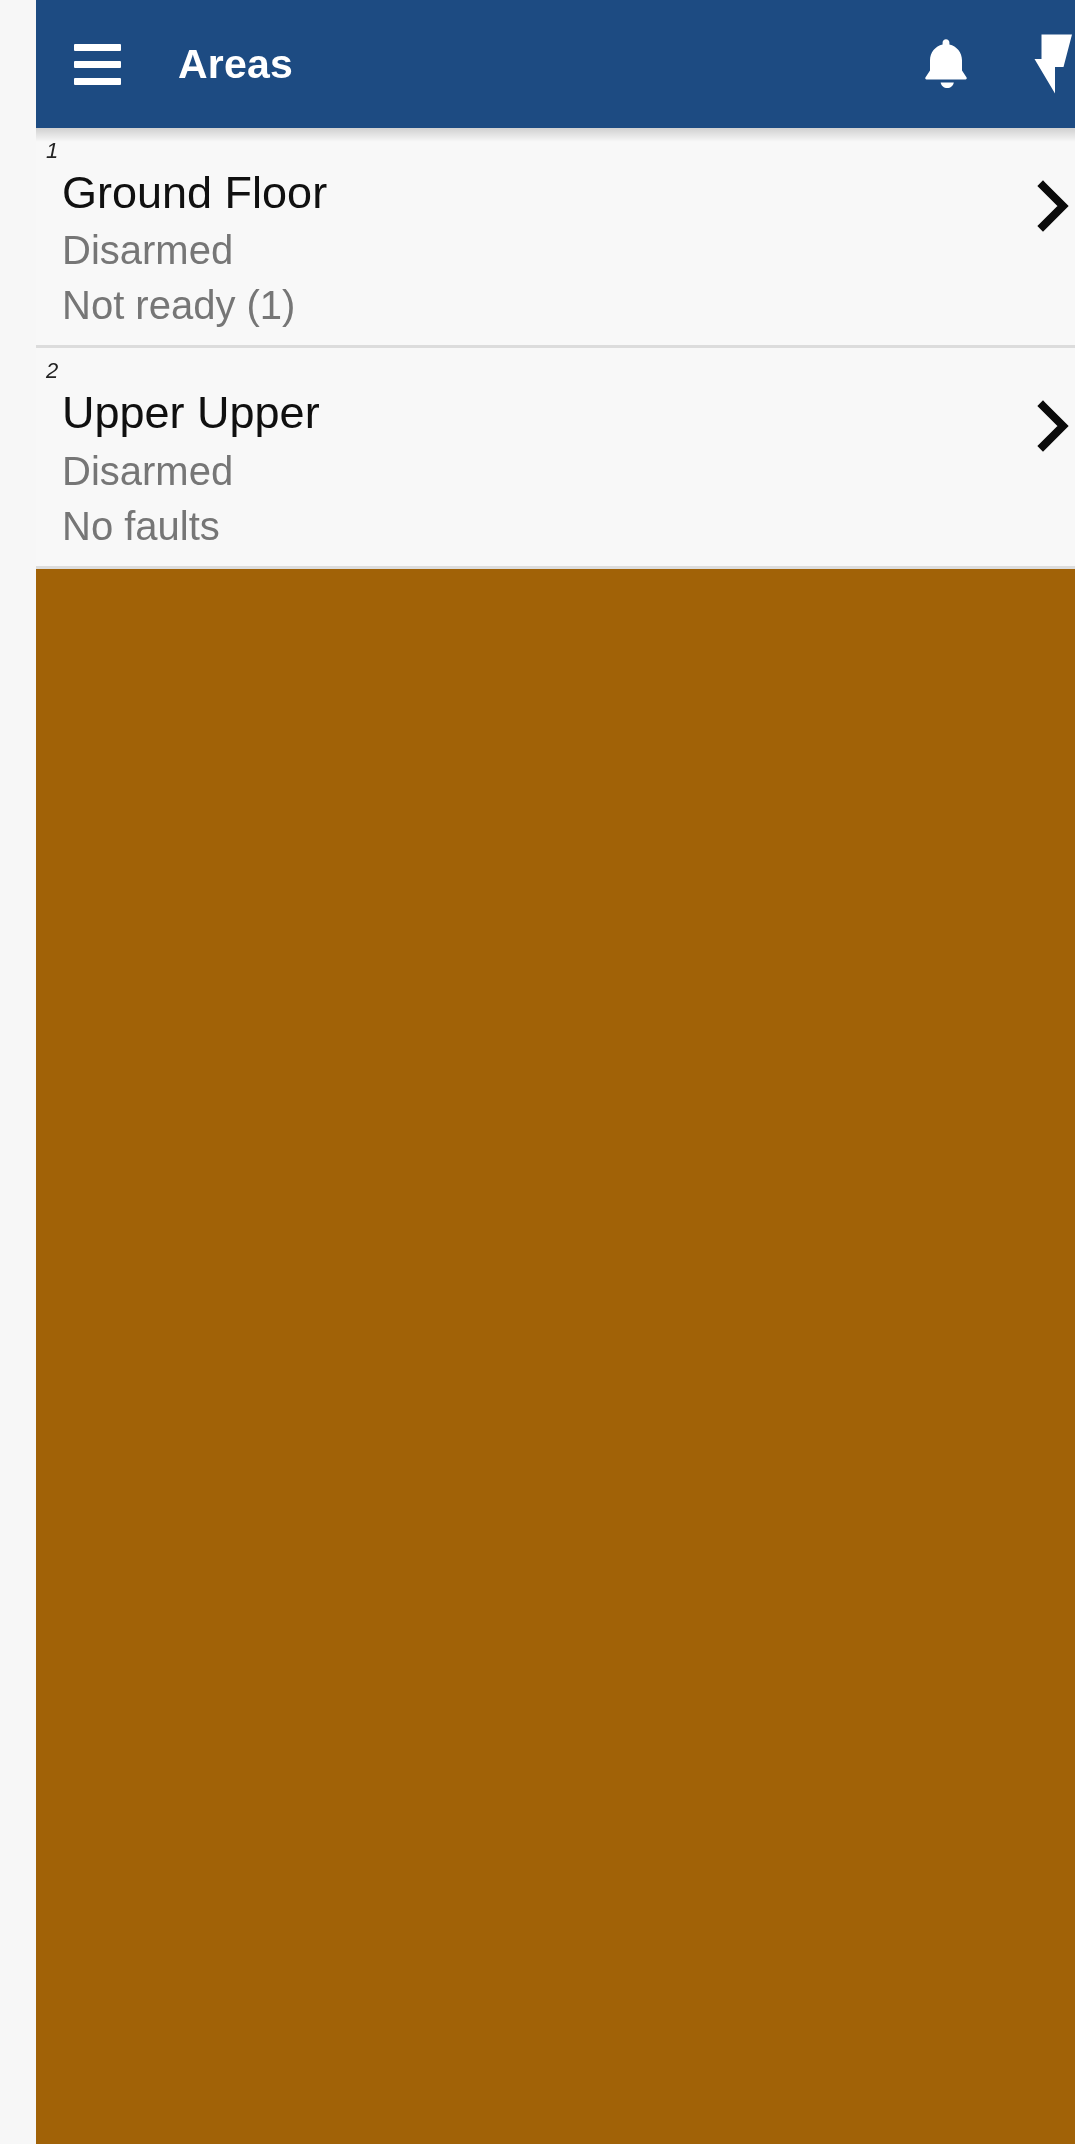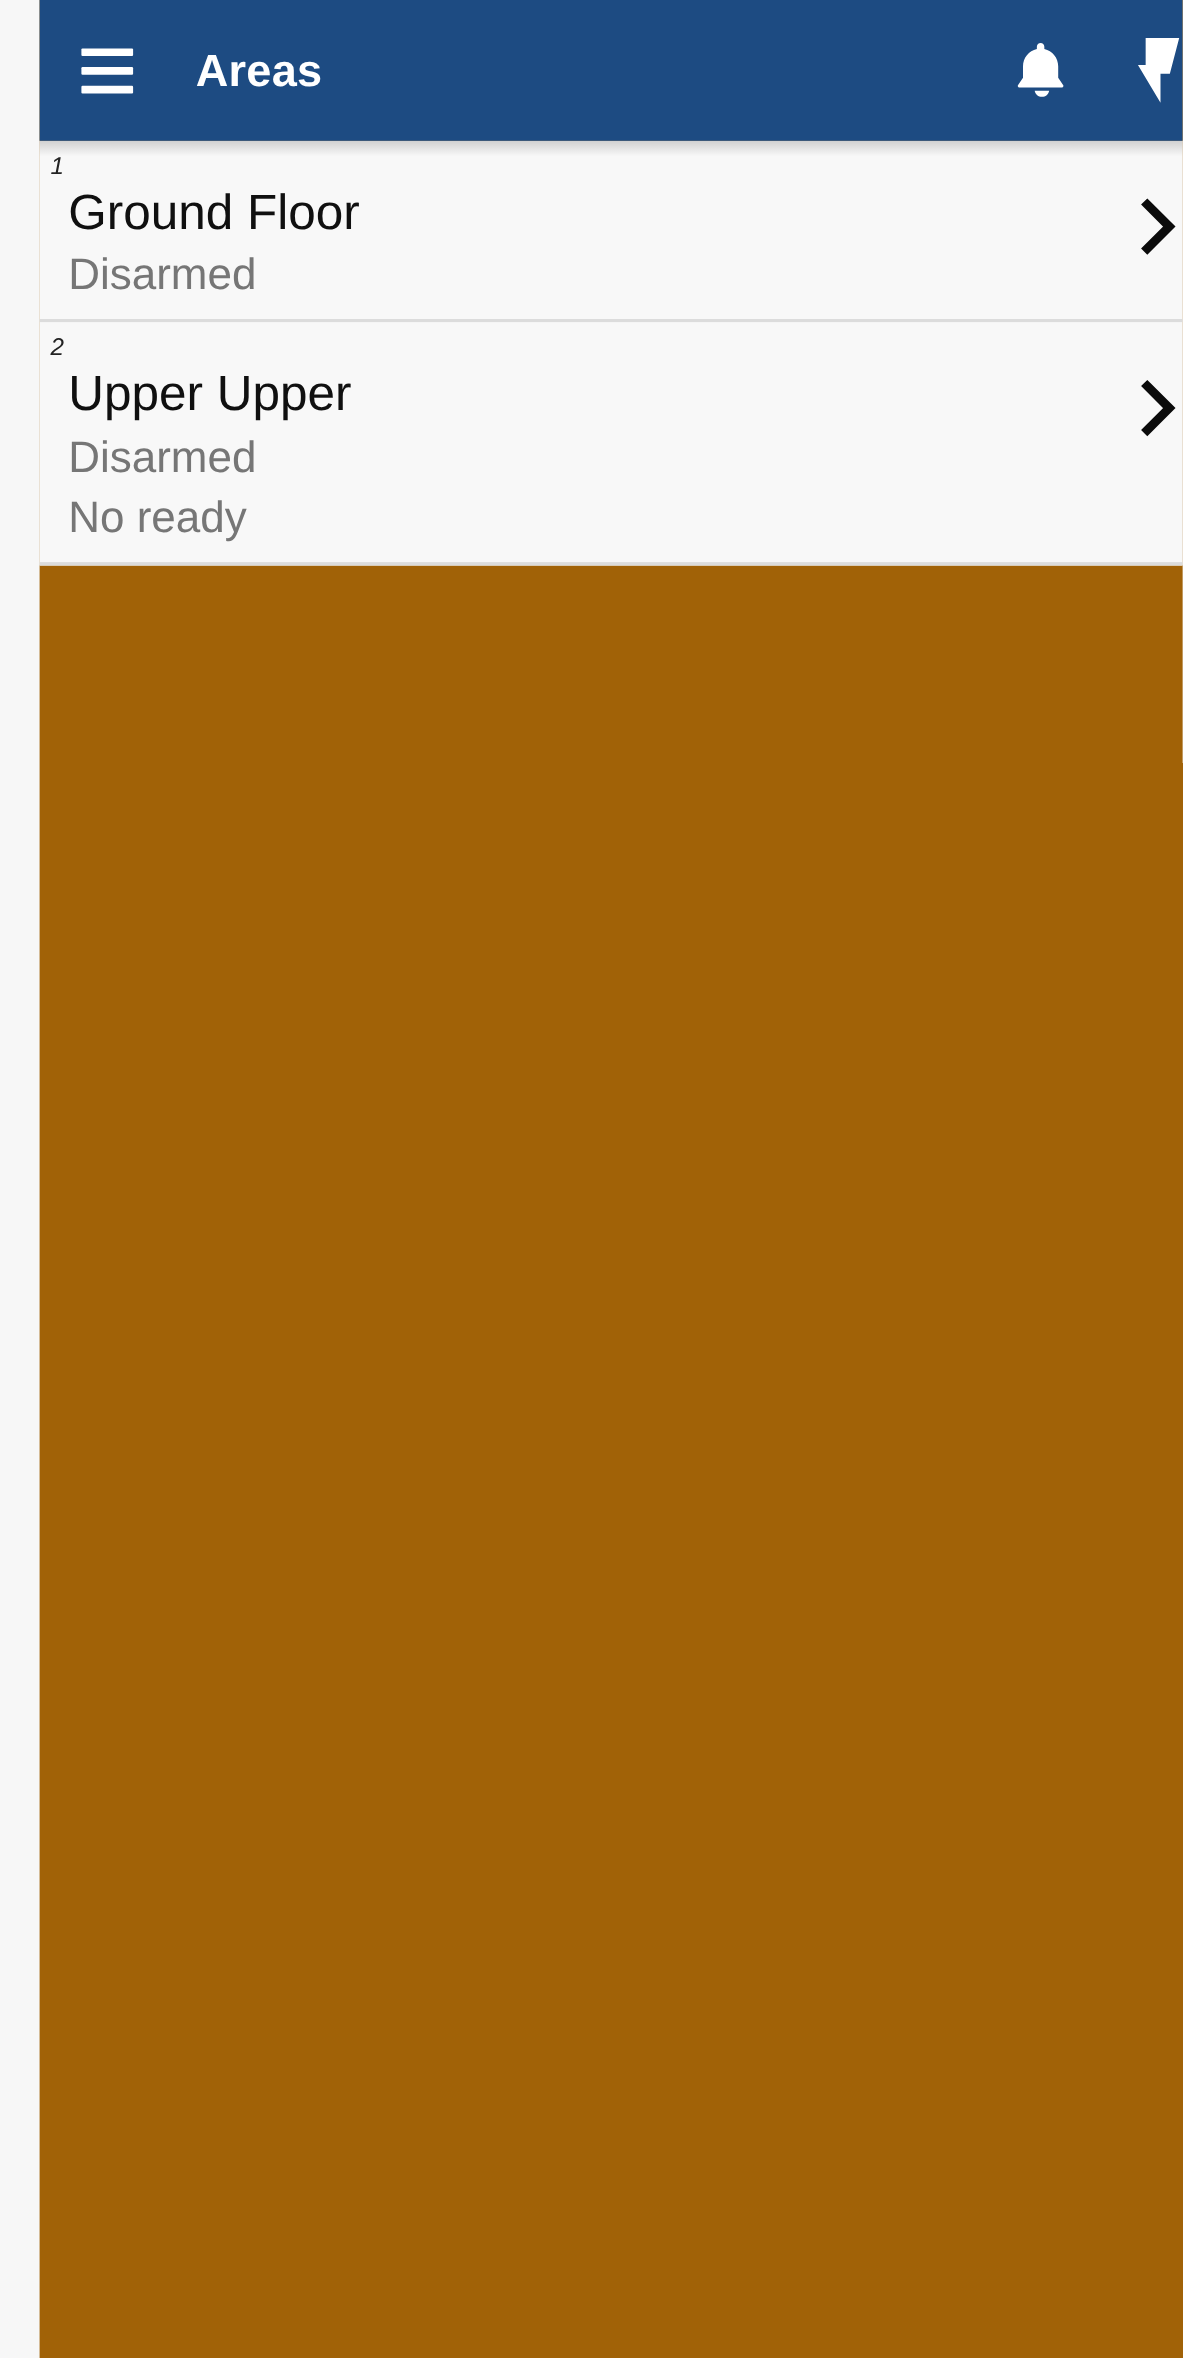--- a/index.html
+++ b/index.html
@@ -191,36 +191,37 @@
   <div class="appbar-shadow"></div>
 
   <div class="area-list">
 
     <div class="area-item">
       <div class="area-index">1</div>
       <div class="area-body">
         <div class="area-text">
           <div class="area-name">Ground Floor</div>
           <div class="area-status">Disarmed</div>
+          <div class="area-faults">Not ready (1)</div>
         </div>
         <div class="chevron">
           <svg width="46" height="56" viewBox="0 0 46 56" aria-hidden="true">
             <path fill="none" stroke="#0b0b0b" stroke-width="8" stroke-linecap="square" stroke-linejoin="miter" d="M13 8 L33 28 L13 48"></path>
           </svg>
         </div>
       </div>
     </div>
 
     <div class="area-item">
       <div class="area-index">2</div>
       <div class="area-body">
         <div class="area-text">
           <div class="area-name">Upper Upper</div>
           <div class="area-status">Disarmed</div>
-          <div class="area-faults">No ready</div>
+          <div class="area-faults">No faults</div>
         </div>
         <div class="chevron">
           <svg width="46" height="56" viewBox="0 0 46 56" aria-hidden="true">
             <path fill="none" stroke="#0b0b0b" stroke-width="8" stroke-linecap="square" stroke-linejoin="miter" d="M13 8 L33 28 L13 48"></path>
           </svg>
         </div>
       </div>
     </div>
 
   </div>

